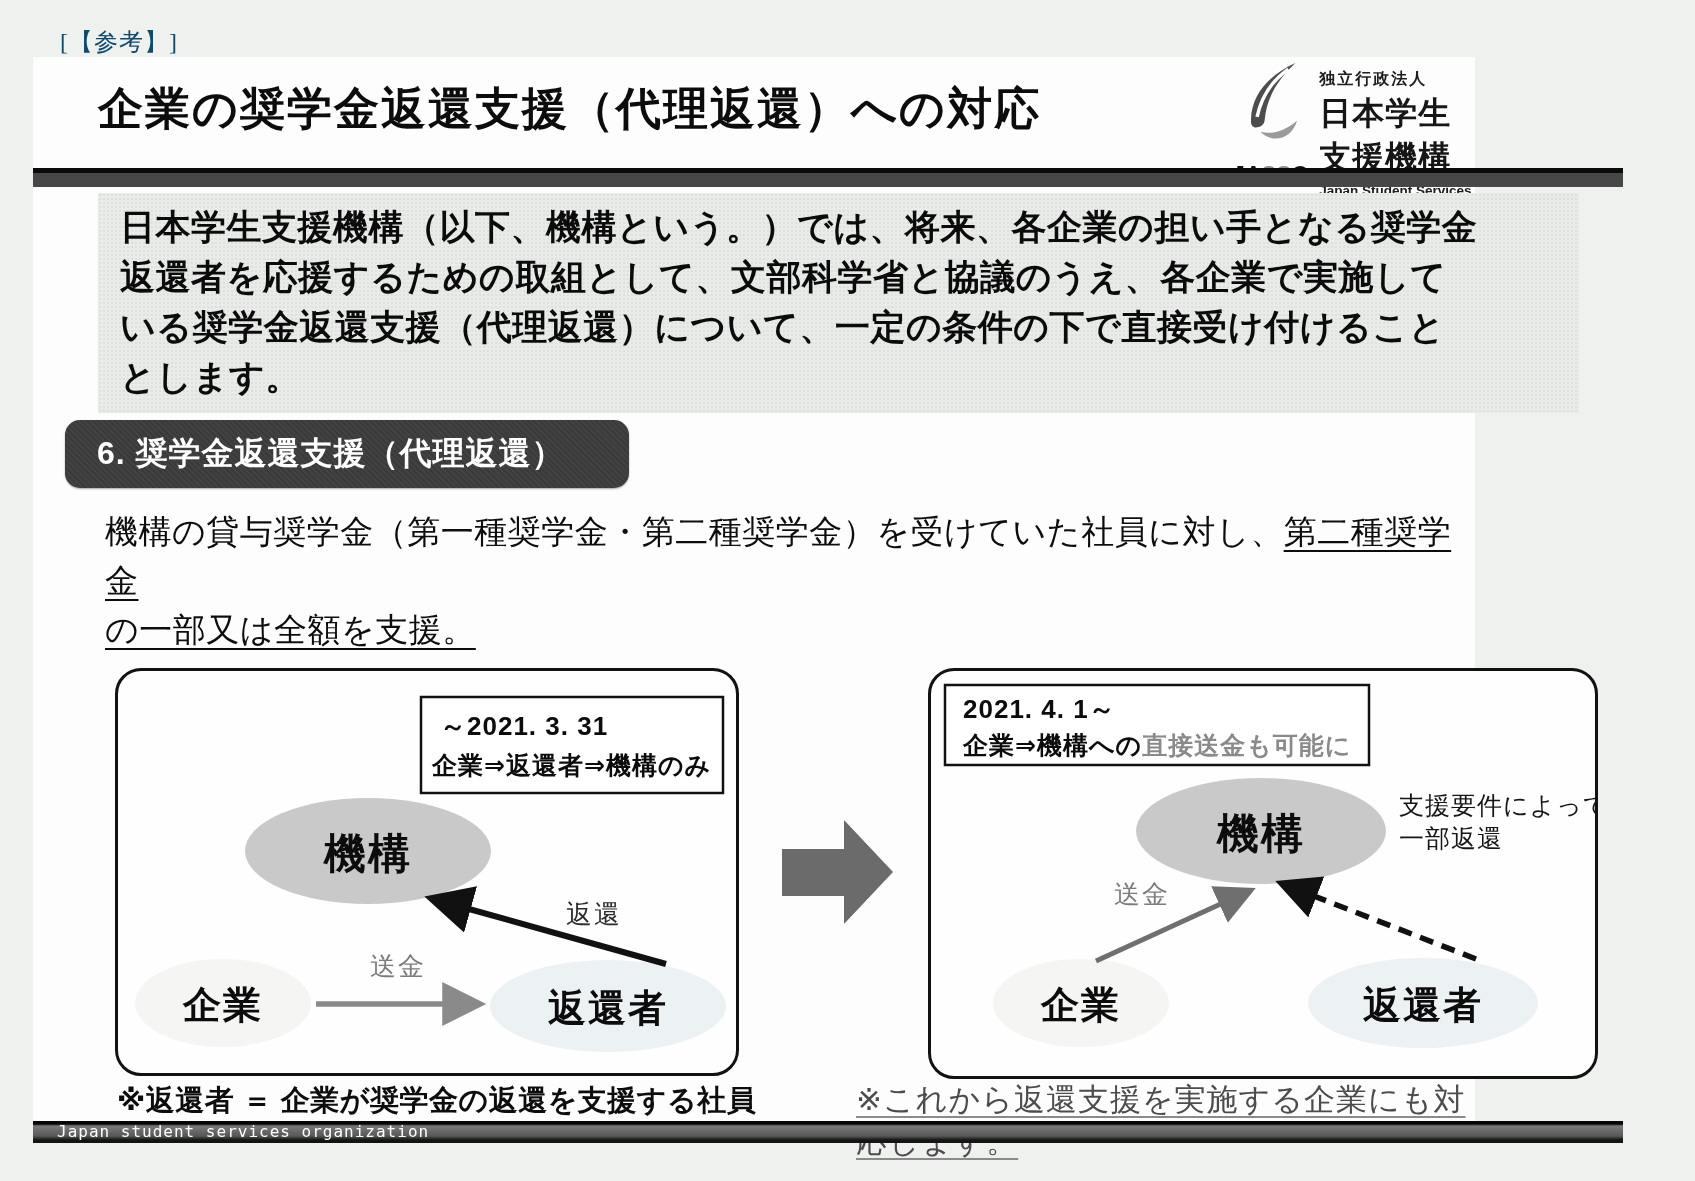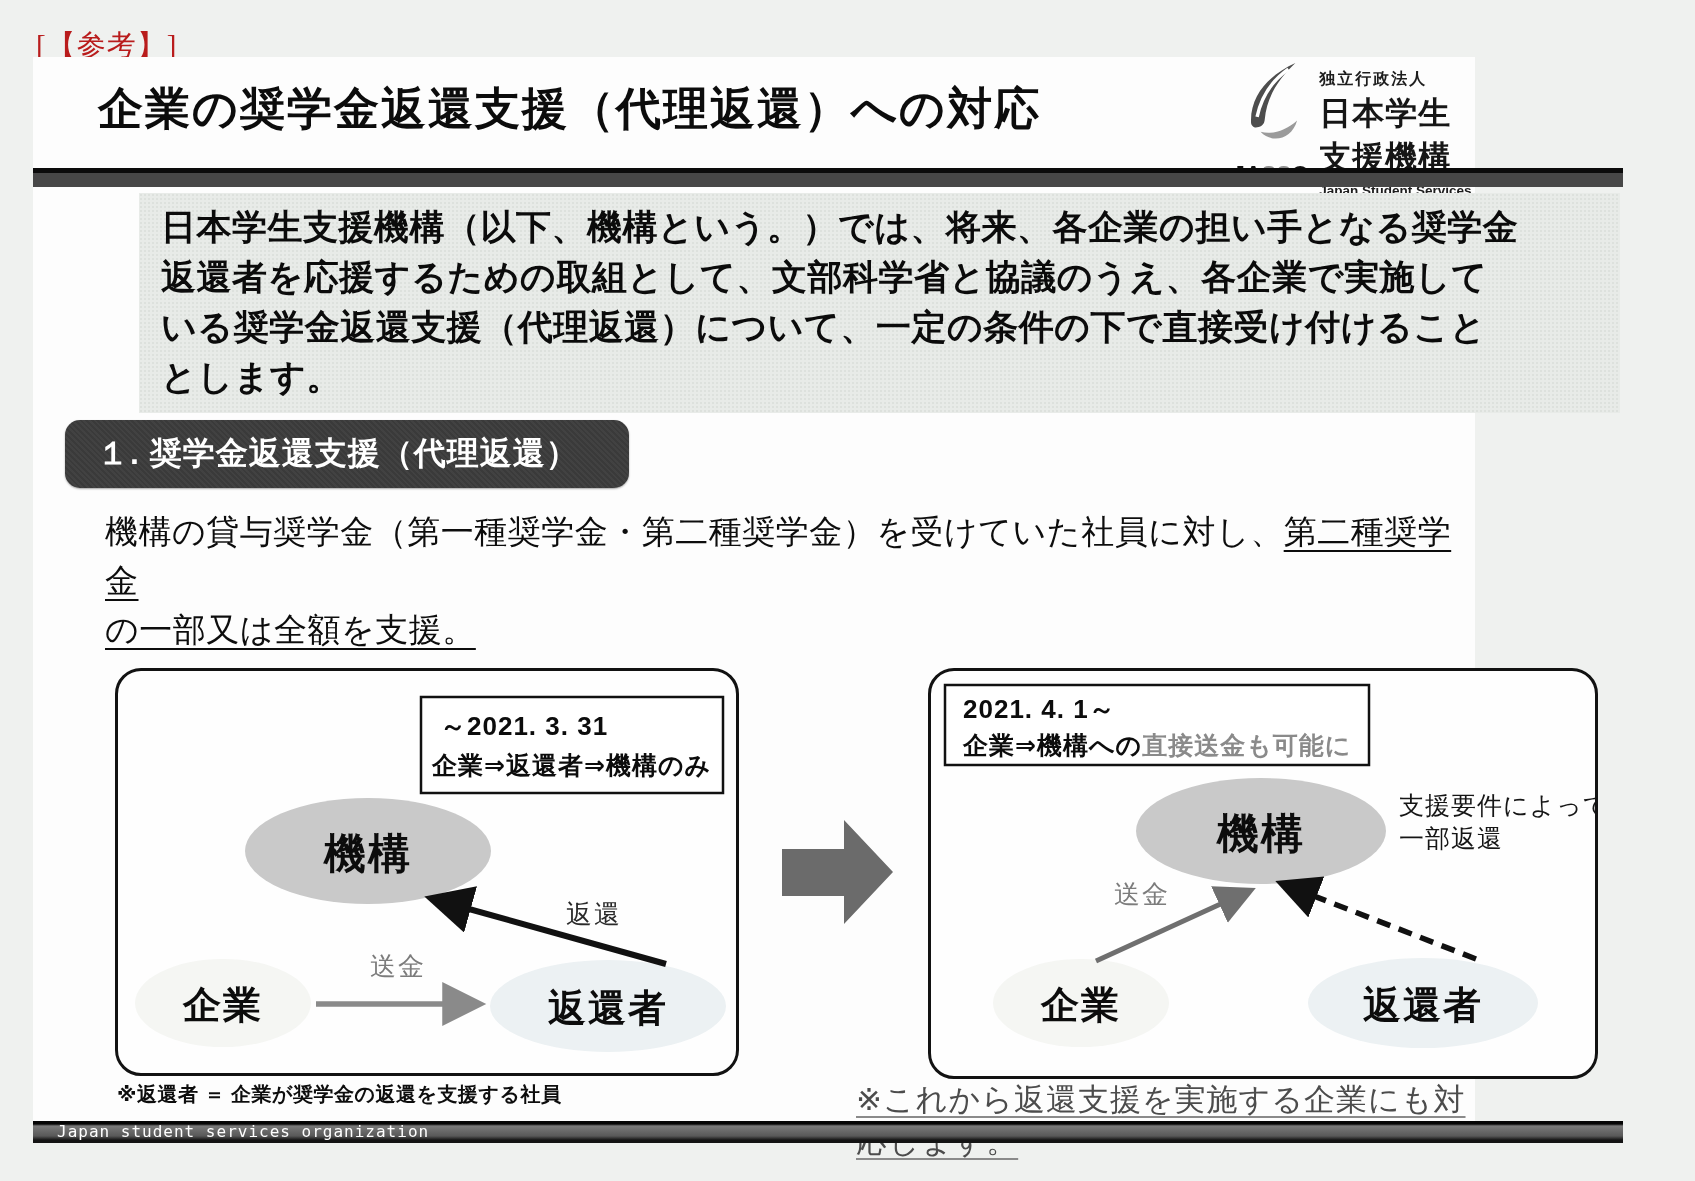--- a/index.html
+++ b/index.html
@@ -4,23 +4,23 @@
 <style>
   html,body{margin:0;padding:0;}
   body{
     width:1695px;height:1181px;position:relative;overflow:hidden;
     background:#eff1ef;
     font-family:"Liberation Sans","DejaVu Sans",sans-serif;
     color:#111;
     -webkit-font-smoothing:antialiased;
   }
   .ref-label{
-    position:absolute;left:36px;top:26px;
+    position:absolute;left:60px;top:26px;
     font-family:"Liberation Serif","DejaVu Serif",serif;
-    font-size:29px;color:#b91c1c;letter-spacing:1px;
+    font-size:24px;color:#0c4a6e;letter-spacing:1px;
   }
   .slide{
     position:absolute;left:33px;top:57px;width:1442px;height:1086px;
     background:#fdfdfd;
   }
   
   .title{
     position:absolute;left:65px;top:22px;
     font-size:45px;font-weight:bold;letter-spacing:2px;color:#0c0c0c;
   }
@@ -39,21 +39,21 @@
     position:absolute;left:0;top:111px;width:1590px;height:19px;
     background:linear-gradient(to bottom,#0b0b0b 0,#0b0b0b 5px,#474747 5px,#474747 19px);
   }
   
   .intro{
     position:absolute;left:65px;top:136px;width:1430px;
     background:#e8ebe8;
     background-image:radial-gradient(#dde1dd 1px,transparent 1px);
     background-size:4px 4px;
     padding:9px 29px 11px 22px;
-    font-size:35px;font-weight:bold;line-height:50px;letter-spacing:0.5px;color:#0b0b0b;margin-left:41px;
+    font-size:35px;font-weight:bold;line-height:50px;letter-spacing:0.5px;color:#0b0b0b;
   }
   
   .section-heading{
     position:absolute;left:32px;top:363px;width:532px;height:68px;
     background:#3a3a3a;
     background-image:repeating-linear-gradient(45deg,rgba(255,255,255,0.04) 0 2px,transparent 2px 4px);
     border-radius:15px;
     color:#fff;font-size:32px;font-weight:bold;letter-spacing:1px;
     display:flex;align-items:center;padding-left:32px;
     box-shadow:0 1px 2px rgba(0,0,0,0.35);
@@ -71,21 +71,21 @@
   .dbox{
     position:absolute;border:3.5px solid #121212;border-radius:26px;background:#fefefe;
   }
   .dbox-left{left:82px;top:611px;width:618px;height:402px;}
   .dbox-right{left:895px;top:611px;width:664px;height:405px;}
   .dbox svg{display:block;width:100%;height:100%;}
   .big-arrow{position:absolute;left:749px;top:763px;}
   
   .caption-left{
     position:absolute;left:84px;top:1024px;
-    font-size:20px;font-weight:bold;color:#0d0d0d;letter-spacing:0.5px;
+    font-size:29px;font-weight:bold;color:#0d0d0d;letter-spacing:0.5px;
   }
   .caption-right{
     position:absolute;left:823px;top:1022px;
     font-size:31px;color:#4c4c4c;letter-spacing:1px;
     text-decoration:underline;text-underline-offset:6px;text-decoration-thickness:2px;
     text-decoration-color:#8a8a8a;
   }
   
   .footer-bar{
     position:absolute;left:0;top:1064px;width:1590px;height:22px;
@@ -130,21 +130,21 @@
 
   <div class="divider"></div>
 
   <div class="intro">
     <div>日本学生支援機構（以下、機構という。）では、将来、各企業の担い手となる奨学金</div>
     <div>返還者を応援するための取組として、文部科学省と協議のうえ、各企業で実施して</div>
     <div>いる奨学金返還支援（代理返還）について、一定の条件の下で直接受け付けること</div>
     <div>とします。</div>
   </div>
 
-  <div class="section-heading">１. 奨学金返還支援（代理返還）</div>
+  <div class="section-heading">6. 奨学金返還支援（代理返還）</div>
 
   <div class="lead">
     <div><span>機構の貸与奨学金（第一種奨学金・第二種奨学金）を受けていた社員に対し、</span><span class="u">第二種奨学金</span></div>
     <div><span class="u">の一部又は全額を支援。</span></div>
   </div>
 
   <div class="dbox dbox-left">
     <svg viewBox="0 0 618 402">
       <defs>
         <marker id="ahBlack" markerWidth="9" markerHeight="9" refX="6.5" refY="4" orient="auto" markerUnits="strokeWidth">

